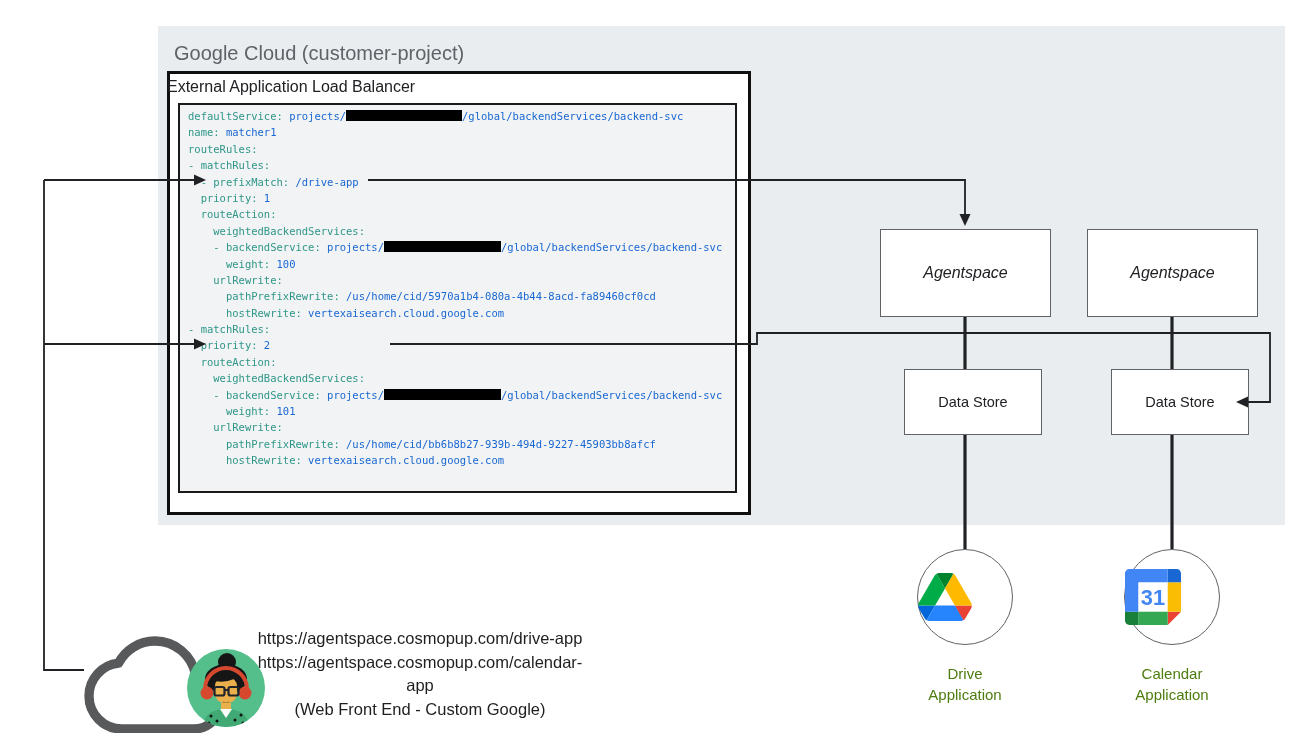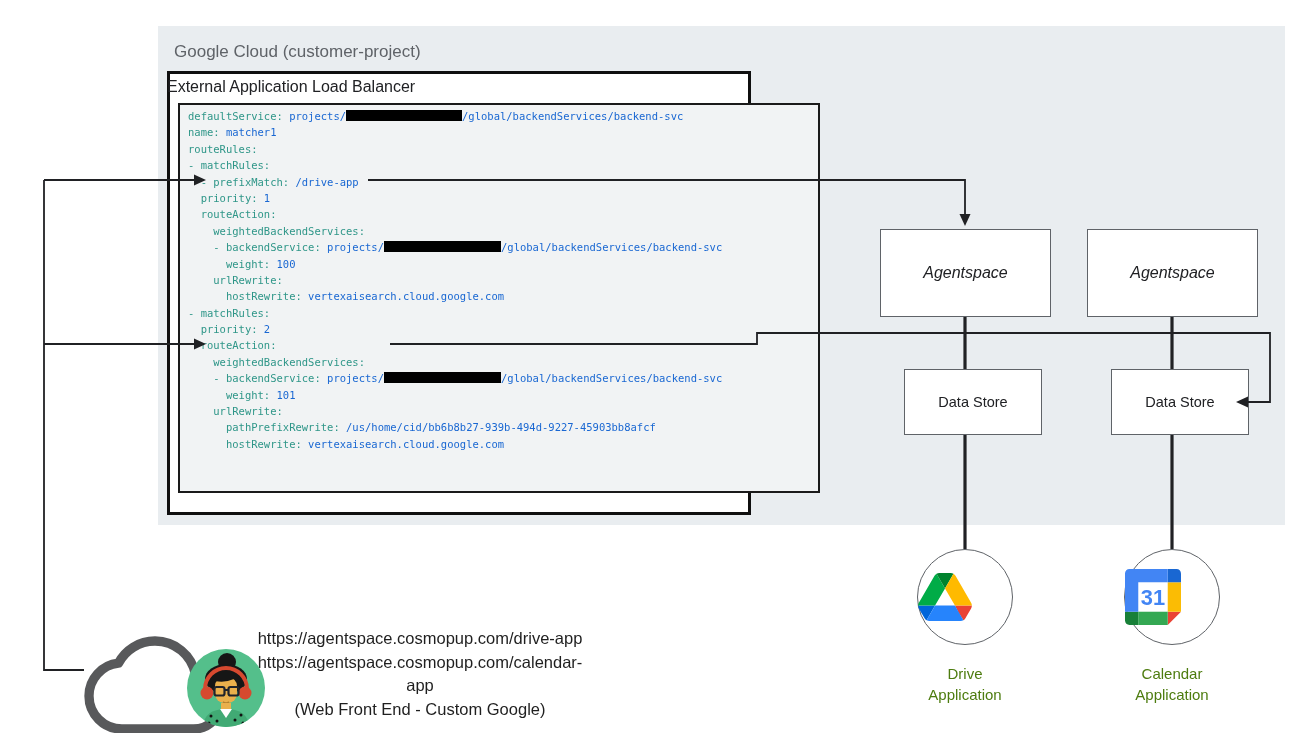--- a/index.html
+++ b/index.html
@@ -2,28 +2,28 @@
 <html><head>
 <meta charset="utf-8">
 <style>
   html,body{margin:0;padding:0;background:#fff;}
   .page{position:relative;width:1292px;height:733px;background:#fff;overflow:hidden;
         font-family:"Liberation Sans",sans-serif;color:#202124;}
   .page *{box-sizing:border-box;}
 
   
   .panel{position:absolute;left:158px;top:26px;width:1127px;height:499px;background:#e9edf0;}
-  .panel-title{position:absolute;left:174px;top:42px;font-size:17px;color:#5f6368;}
+  .panel-title{position:absolute;left:174px;top:42px;font-size:20px;color:#5f6368;}
 
   
   .lb-box{position:absolute;left:167px;top:71px;width:584px;height:444px;background:#fff;border:3.5px solid #0f0f0f;}
   .lb-title{position:absolute;left:167px;top:78px;width:584px;text-align:left;font-size:16px;color:#202124;}
 
   
-  .code-box{position:absolute;left:178px;top:103px;width:642px;height:390px;background:#f1f3f4;border:2px solid #1a1a1a;
+  .code-box{position:absolute;left:178px;top:103px;width:559px;height:390px;background:#f1f3f4;border:2px solid #1a1a1a;
             padding:3px 4px 0 8px;overflow:hidden;}
   .code-line{white-space:pre;font-family:"DejaVu Sans Mono",monospace;font-size:10.5px;line-height:16.4px;height:16.4px;}
   .code-line .key{color:#2e9688;}
   .code-line .val{color:#1967d2;}
   .code-line .redact{display:inline-block;height:11px;background:#000;vertical-align:-1px;}
 
   
   .node{position:absolute;background:#fff;border:1.5px solid #5f6368;display:flex;align-items:center;justify-content:center;}
   .agentspace{width:171px;height:88px;top:229px;font-size:16px;font-style:italic;}
   .as1{left:880px;} .as2{left:1087px;}
@@ -61,20 +61,21 @@
       <div class="code-line"><span class="key">name:</span><span class="val"> matcher1</span></div>
       <div class="code-line"><span class="key">routeRules:</span></div>
       <div class="code-line"><span class="key">- matchRules:</span></div>
       <div class="code-line"><span class="key">  - prefixMatch:</span><span class="val"> /drive-app</span></div>
       <div class="code-line"><span class="key">  priority:</span><span class="val"> 1</span></div>
       <div class="code-line"><span class="key">  routeAction:</span></div>
       <div class="code-line"><span class="key">    weightedBackendServices:</span></div>
       <div class="code-line"><span class="key">    - backendService:</span><span class="val"> projects/</span><span class="redact" style="width: 117px;"></span><span class="val">/global/backendServices/backend-svc</span></div>
       <div class="code-line"><span class="key">      weight:</span><span class="val"> 100</span></div>
       <div class="code-line"><span class="key">    urlRewrite:</span></div>
+      <div class="code-line"><span class="key">      pathPrefixRewrite:</span><span class="val"> /us/home/cid/5970a1b4-080a-4b44-8acd-fa89460cf0cd</span></div>
       <div class="code-line"><span class="key">      hostRewrite:</span><span class="val"> vertexaisearch.cloud.google.com</span></div>
       <div class="code-line"><span class="key">- matchRules:</span></div>
       <div class="code-line"><span class="key">  priority:</span><span class="val"> 2</span></div>
       <div class="code-line"><span class="key">  routeAction:</span></div>
       <div class="code-line"><span class="key">    weightedBackendServices:</span></div>
       <div class="code-line"><span class="key">    - backendService:</span><span class="val"> projects/</span><span class="redact" style="width: 117px;"></span><span class="val">/global/backendServices/backend-svc</span></div>
       <div class="code-line"><span class="key">      weight:</span><span class="val"> 101</span></div>
       <div class="code-line"><span class="key">    urlRewrite:</span></div>
       <div class="code-line"><span class="key">      pathPrefixRewrite:</span><span class="val"> /us/home/cid/bb6b8b27-939b-494d-9227-45903bb8afcf</span></div>
       <div class="code-line"><span class="key">      hostRewrite:</span><span class="val"> vertexaisearch.cloud.google.com</span></div>

